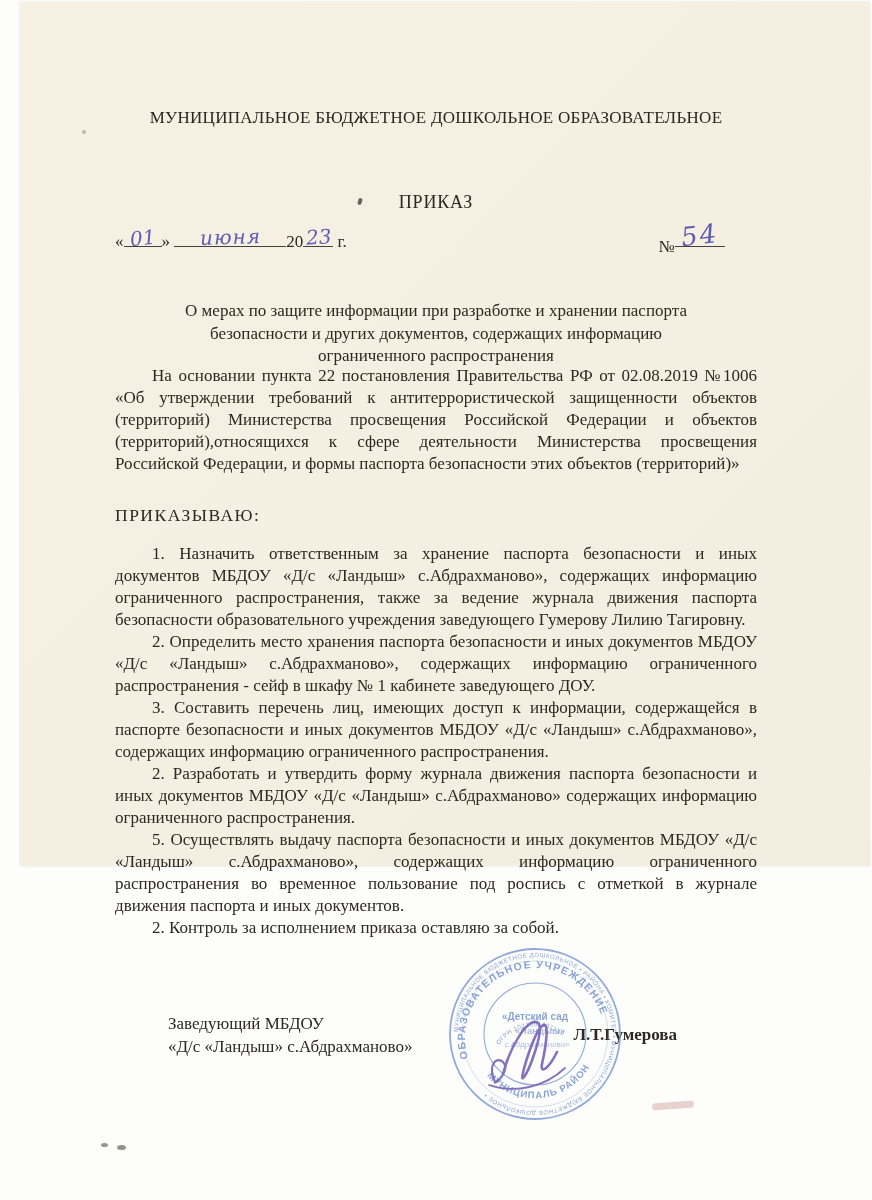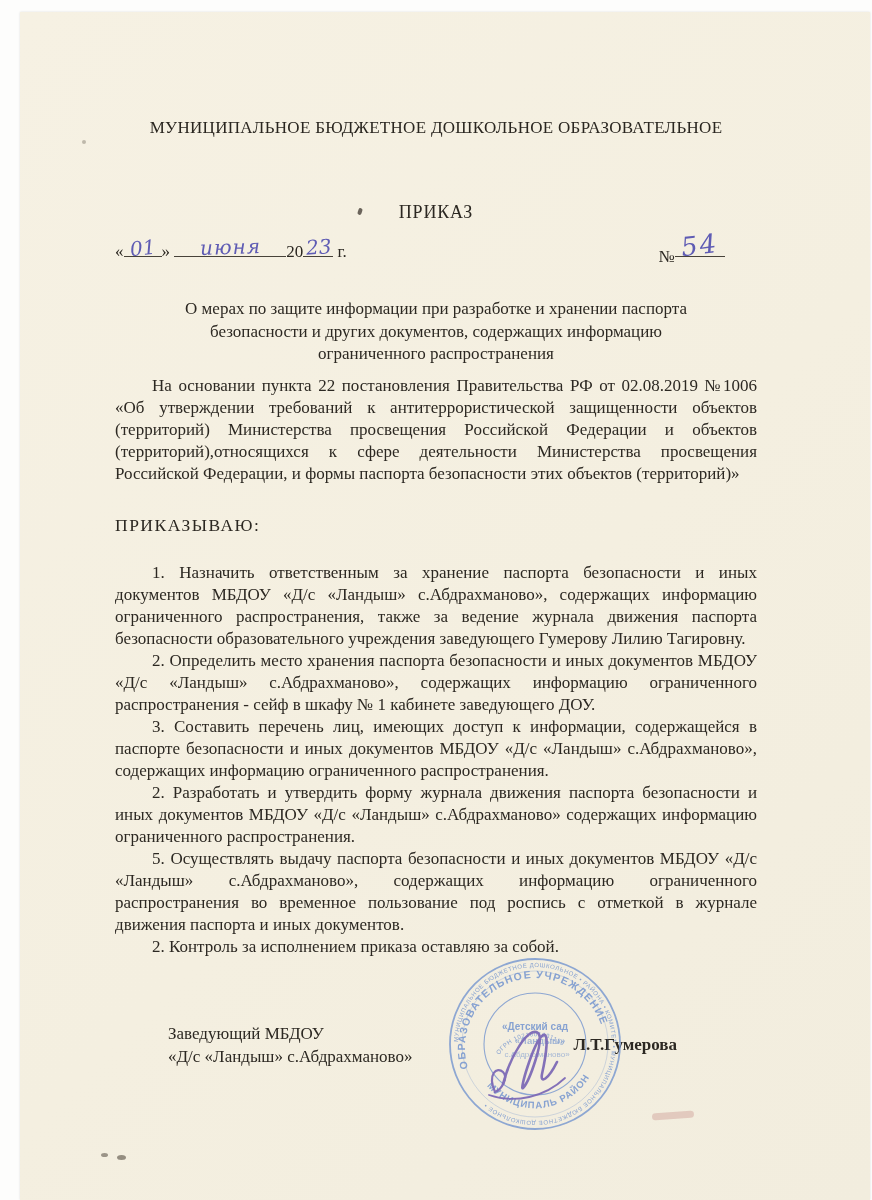--- a/index.html
+++ b/index.html
@@ -1,20 +1,20 @@
 <!DOCTYPE html>
 <html><head>
 <meta charset="utf-8">
 <style>
   * { margin:0; padding:0; box-sizing:border-box; }
   html,body { width:872px; height:1200px; background:#fdfdfc; overflow:hidden; }
   body { position:relative; font-family:"Liberation Serif", serif; color:#2c2822; }
 
   .page {
-    position:absolute; left:20px; top:12px; width:850px; height:1188px;
+    position:absolute; left:20px; top:2px; width:850px; height:864px;
     background:linear-gradient(135deg,#f6f1e3 0%,#f4efe0 55%,#f2edde 100%);
     box-shadow:0 0 2px rgba(0,0,0,.12);
   }
   .content-block { position:absolute; left:95px; width:642px; }
 
   .org-name {
     top:104px; text-align:center; font-size:17px; line-height:23px;
     letter-spacing:.3px; color:#2a2620;
   }
   .doc-type {
@@ -32,29 +32,29 @@
   }
   .hw-day { font-size:20px; top:-2px; transform:rotate(-6deg); }
   .hw-month { font-size:20px; top:-3px; transform:rotate(-2deg); letter-spacing:1px; }
   .hw-year { font-size:20px; top:-3px; transform:rotate(-4deg); }
   .hw-num { font-size:26px; top:-8px; transform:rotate(-7deg); letter-spacing:2px; }
   .num-group { padding-right:32px; }
 
   .subject {
     top:286px; text-align:center; font-size:17px; line-height:22.5px;
   }
-  .subject-inner { max-width:555px; margin:0 auto; }
+  .subject-inner { max-width:555px; margin:12px auto; }
 
   .basis {
     top:363px; text-align:justify; font-size:17px; line-height:22px; text-indent:37px;
   }
   .command-heading {
     top:503px; text-align:left; font-size:17.5px; letter-spacing:1.5px;
   }
-  .items { top:541px; font-size:17px; line-height:22px;margin-top:9px; }
+  .items { top:541px; font-size:17px; line-height:22px; }
   .items p { text-align:justify; text-indent:37px; }
 
   .signature-block { top:1010px; display:flex; align-items:flex-start; font-size:17px; line-height:23px; }
   .sig-position { padding-left:53px; }
   .sig-name { margin-left:auto; padding-right:80px; padding-top:11px;font-weight:bold; }
 
   .stamp-wrap { position:absolute; left:425px; top:942px; width:180px; height:180px; filter:blur(.3px); }
 
   .scan-mark { position:absolute; border-radius:50%; }
   .mark-quote { left:338px; top:196px; width:4px; height:7px; background:#3c362d; opacity:.75; transform:rotate(18deg); border-radius:2px; }

